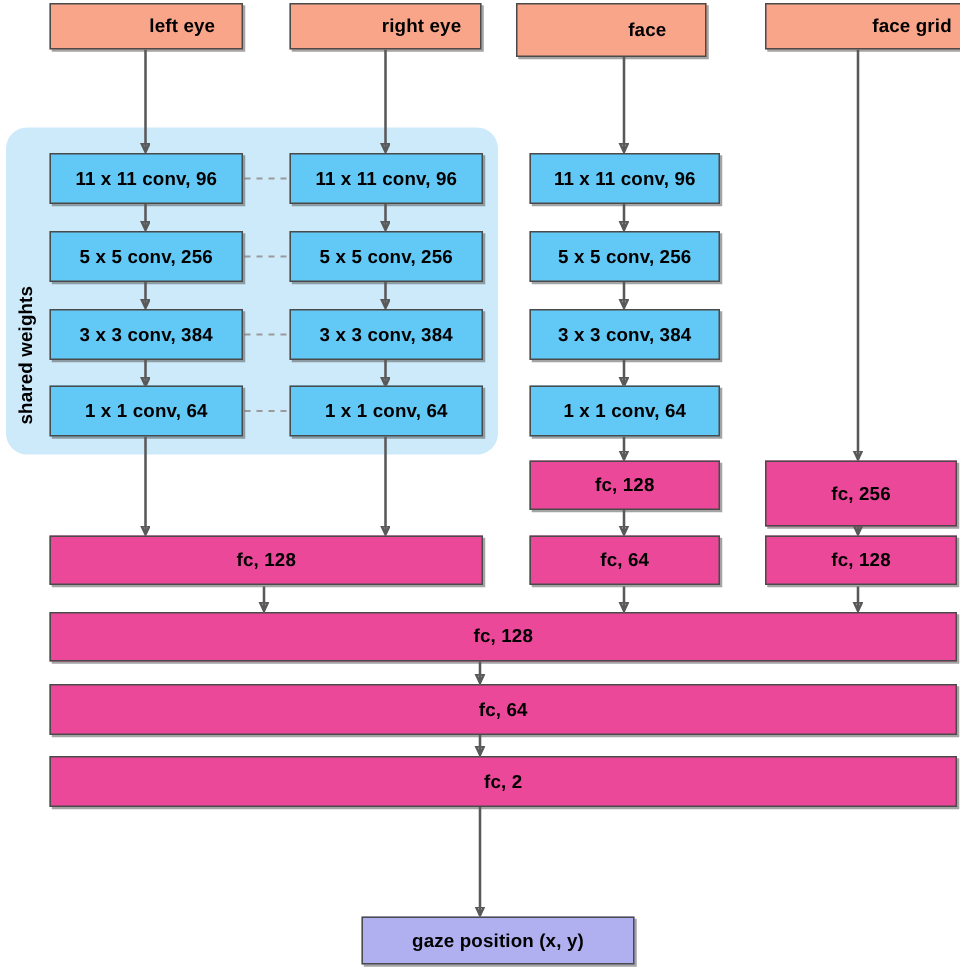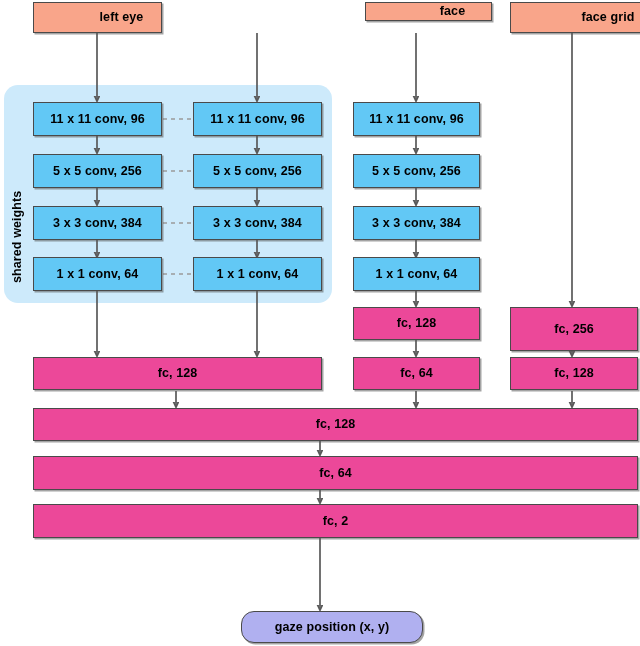--- a/index.html
+++ b/index.html
@@ -79,21 +79,22 @@
     <line x1="572" y1="391" x2="572" y2="407" marker-end="url(#ah)"></line>
 
     <line x1="176" y1="391" x2="176" y2="407" marker-end="url(#ah)"></line>
 
     <line x1="320" y1="441" x2="320" y2="455" marker-end="url(#ah)"></line>
     <line x1="320" y1="490" x2="320" y2="503" marker-end="url(#ah)"></line>
     <line x1="320" y1="538" x2="320" y2="610" marker-end="url(#ah)"></line>
   </svg>
 
   <div class="node input" style="left:33px;top:2px;width:129px;height:31px;">left eye</div>
-  <div class="node input" style="left:365px;top:2px;width:127px;height:19px;">face</div>
+  <div class="node input" style="left:193px;top:2px;width:128px;height:31px;">right eye</div>
+  <div class="node input" style="left:344px;top:2px;width:127px;height:36px;">face</div>
   <div class="node input" style="left:510px;top:2px;width:148px;height:31px;">face grid</div>
 
   <div class="node conv" style="left:33px;top:102px;width:129px;height:34px;">11 x 11 conv, 96</div>
   <div class="node conv" style="left:33px;top:154px;width:129px;height:34px;">5 x 5 conv, 256</div>
   <div class="node conv" style="left:33px;top:206px;width:129px;height:34px;">3 x 3 conv, 384</div>
   <div class="node conv" style="left:33px;top:257px;width:129px;height:34px;">1 x 1 conv, 64</div>
 
   <div class="node conv" style="left:193px;top:102px;width:129px;height:34px;">11 x 11 conv, 96</div>
   <div class="node conv" style="left:193px;top:154px;width:129px;height:34px;">5 x 5 conv, 256</div>
   <div class="node conv" style="left:193px;top:206px;width:129px;height:34px;">3 x 3 conv, 384</div>
@@ -109,15 +110,15 @@
 
   <div class="node fc" style="left:510px;top:307px;width:128px;height:44px;">fc, 256</div>
   <div class="node fc" style="left:510px;top:357px;width:128px;height:33px;">fc, 128</div>
 
   <div class="node fc" style="left:33px;top:357px;width:289px;height:33px;">fc, 128</div>
 
   <div class="node fc" style="left:33px;top:408px;width:605px;height:33px;">fc, 128</div>
   <div class="node fc" style="left:33px;top:456px;width:605px;height:34px;">fc, 64</div>
   <div class="node fc" style="left:33px;top:504px;width:605px;height:34px;">fc, 2</div>
 
-  <div class="node out" style="left:241px;top:611px;width:182px;height:32px;border-radius:13px;">gaze position (x, y)</div>
+  <div class="node out" style="left:241px;top:611px;width:182px;height:32px;">gaze position (x, y)</div>
 
 </div>
 
 </body></html>

